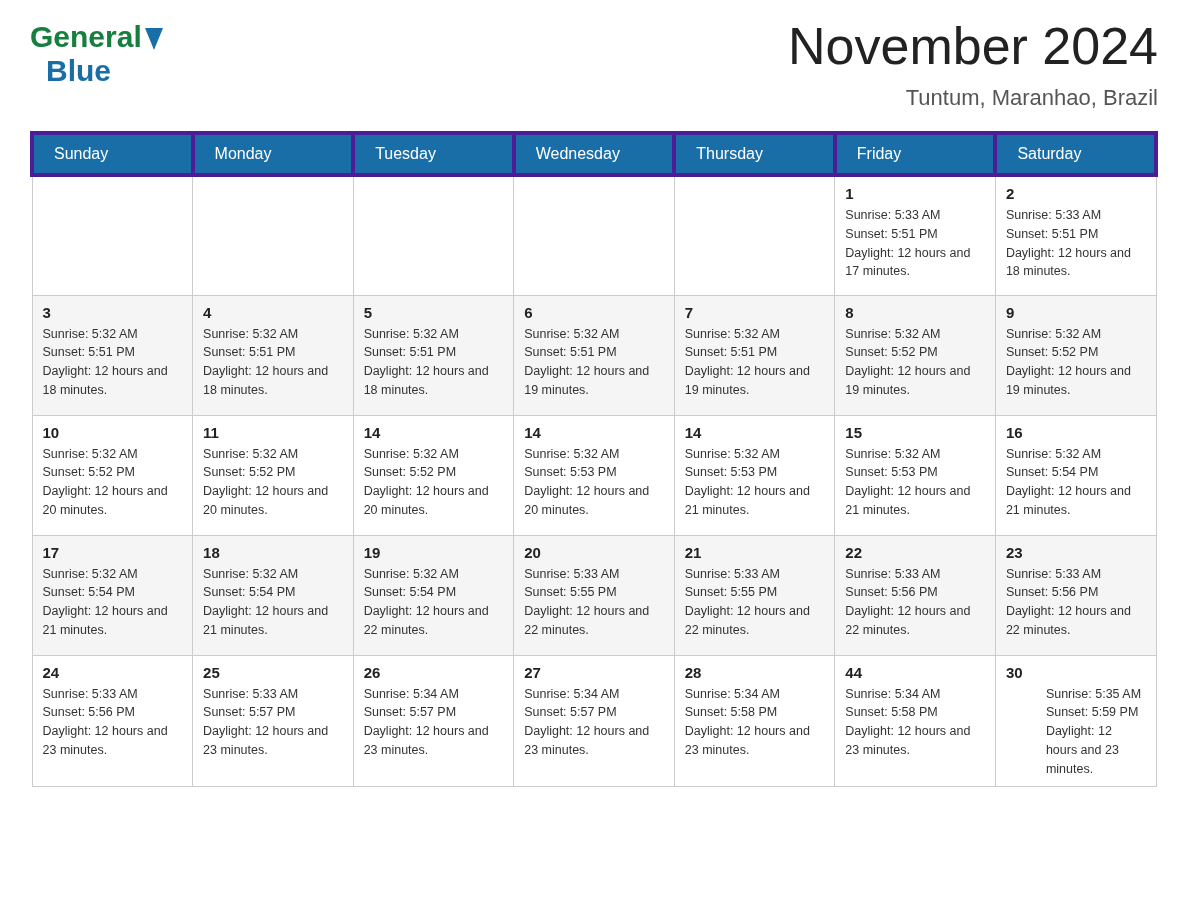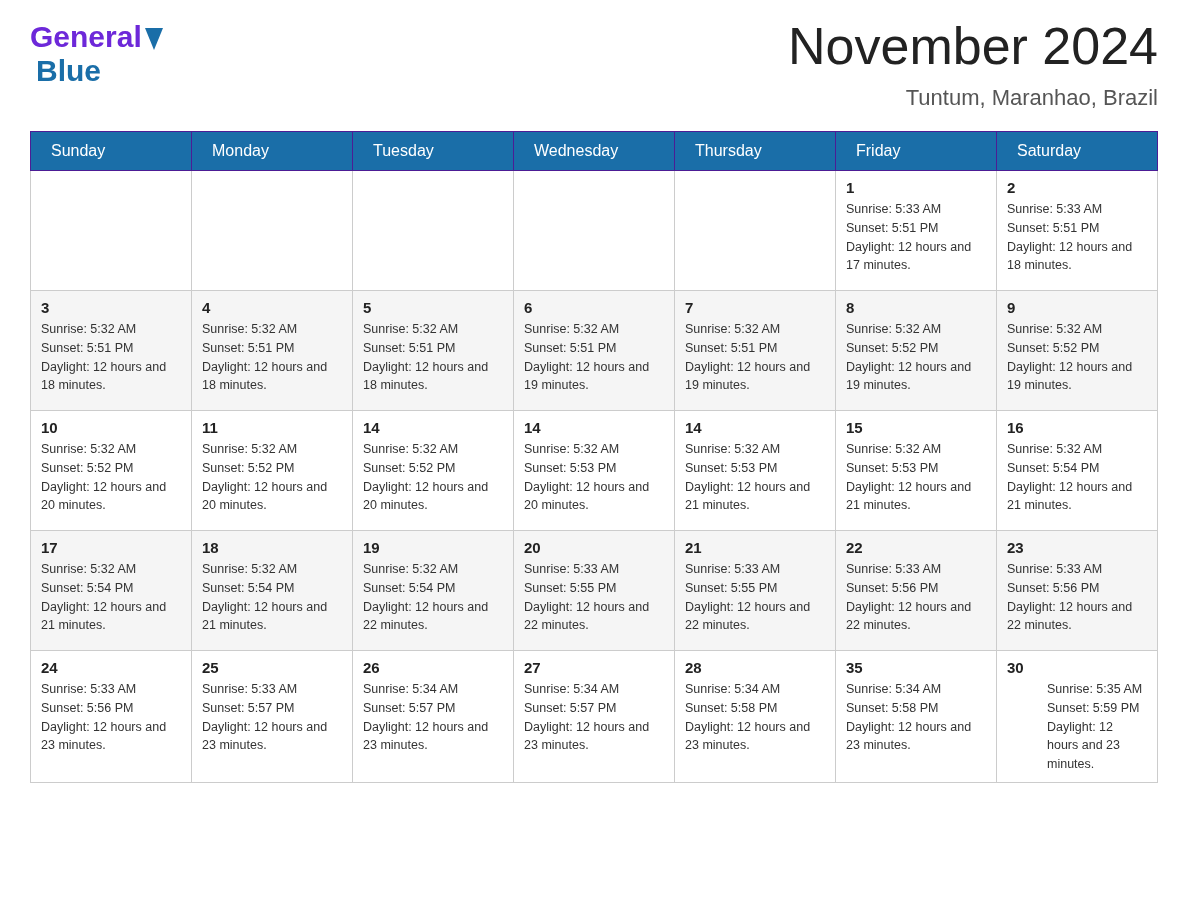--- a/index.html
+++ b/index.html
@@ -35,21 +35,21 @@
       width: 100%;
       border-collapse: collapse;
     }
     .calendar th {
       background-color: #1a6ea8;
       color: #fff;
       padding: 10px 20px;
       text-align: left;
       font-size: 16px;
       font-weight: normal;
-      border: 1px solid #4c1d95;
+      border: 4px solid #4c1d95;
     }
     .calendar td {
       vertical-align: top;
       padding: 8px 10px;
       border: 1px solid #ccc;
       font-size: 13px;
       color: #333;
       width: 14.28%;
       min-height: 110px;
       height: 120px;
@@ -78,21 +78,21 @@
     
     .logo-wrap {
       display: flex;
       flex-direction: column;
     }
     .logo-line1 {
       display: flex;
       align-items: center;
       font-size: 30px;
       font-weight: bold;
-      color: #6d28d9;
+      color: #15803d;
     }
     .logo-line2 {
       font-size: 30px;
       font-weight: bold;
       color: #1a6ea8;
       margin-left: 0;
     }
   </style>
 </head>
 <body>
@@ -100,21 +100,21 @@
 <div class="header">
   <div class="logo-wrap">
     <div class="logo-line1">
       <span>General</span>
       <span>
         <svg width="18" height="22" viewBox="0 0 18 22" style="margin-left:3px; vertical-align:middle;">
           <polygon points="0,0 18,0 9,22" fill="#1a6ea8"></polygon>
         </svg>
       </span>
     </div>
-    <div class="logo-line2" style="margin-left:6px;">Blue</div>
+    <div class="logo-line2" style="margin-left:16px;">Blue</div>
   </div>
   <div class="title-section">
     <div class="month-year">November 2024</div>
     <div class="location">Tuntum, Maranhao, Brazil</div>
   </div>
 </div>
 
 <table class="calendar">
   <thead>
     <tr>
@@ -304,21 +304,21 @@
 Sunset: 5:57 PM
 Daylight: 12 hours and 23 minutes.</div>
         </td>
         <td>
           <span class="day-number">28</span>
           <div class="day-info" style="white-space: pre-line;">Sunrise: 5:34 AM
 Sunset: 5:58 PM
 Daylight: 12 hours and 23 minutes.</div>
         </td>
         <td>
-          <span class="day-number">35</span>
+          <span class="day-number">44</span>
           <div class="day-info" style="white-space: pre-line;">Sunrise: 5:34 AM
 Sunset: 5:58 PM
 Daylight: 12 hours and 23 minutes.</div>
         </td>
         <td>
           <span class="day-number">30</span>
           <div class="day-info" style="white-space: pre-line; margin-left: 40px;">Sunrise: 5:35 AM
 Sunset: 5:59 PM
 Daylight: 12 hours and 23 minutes.</div>
         </td>

